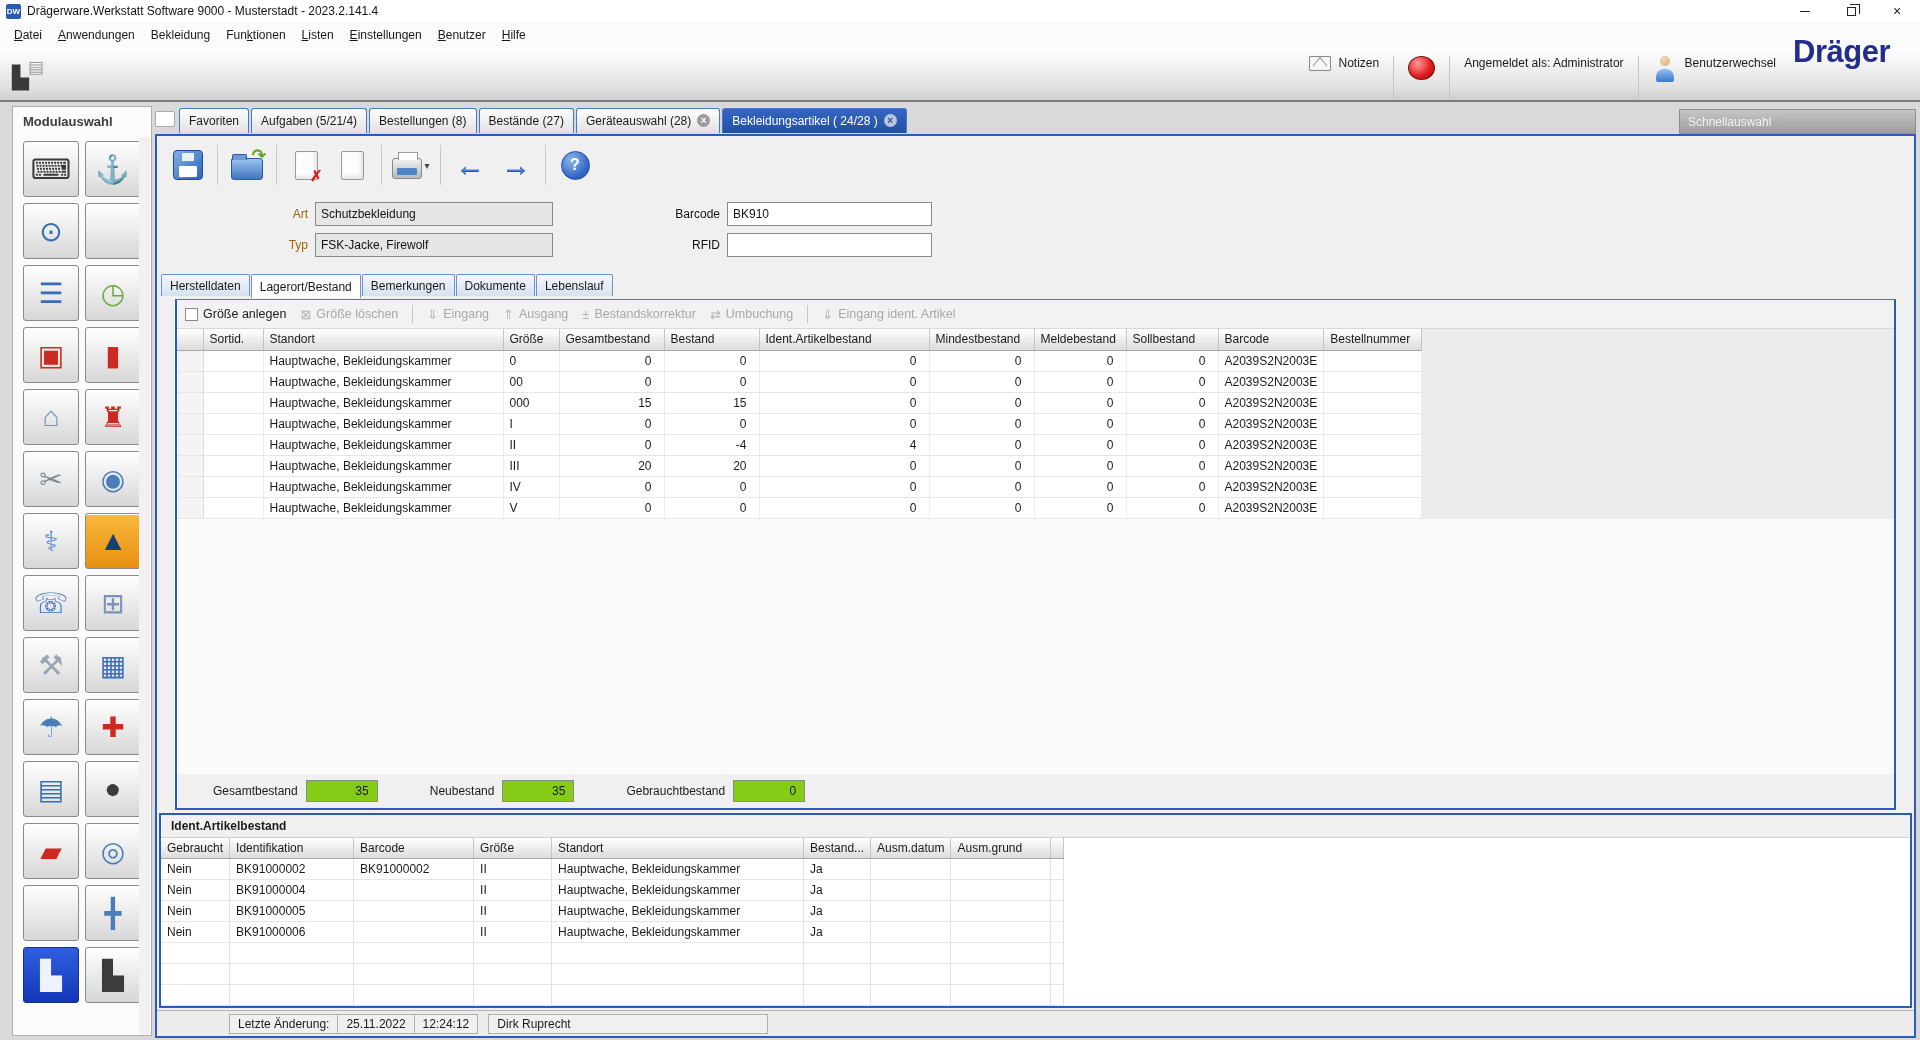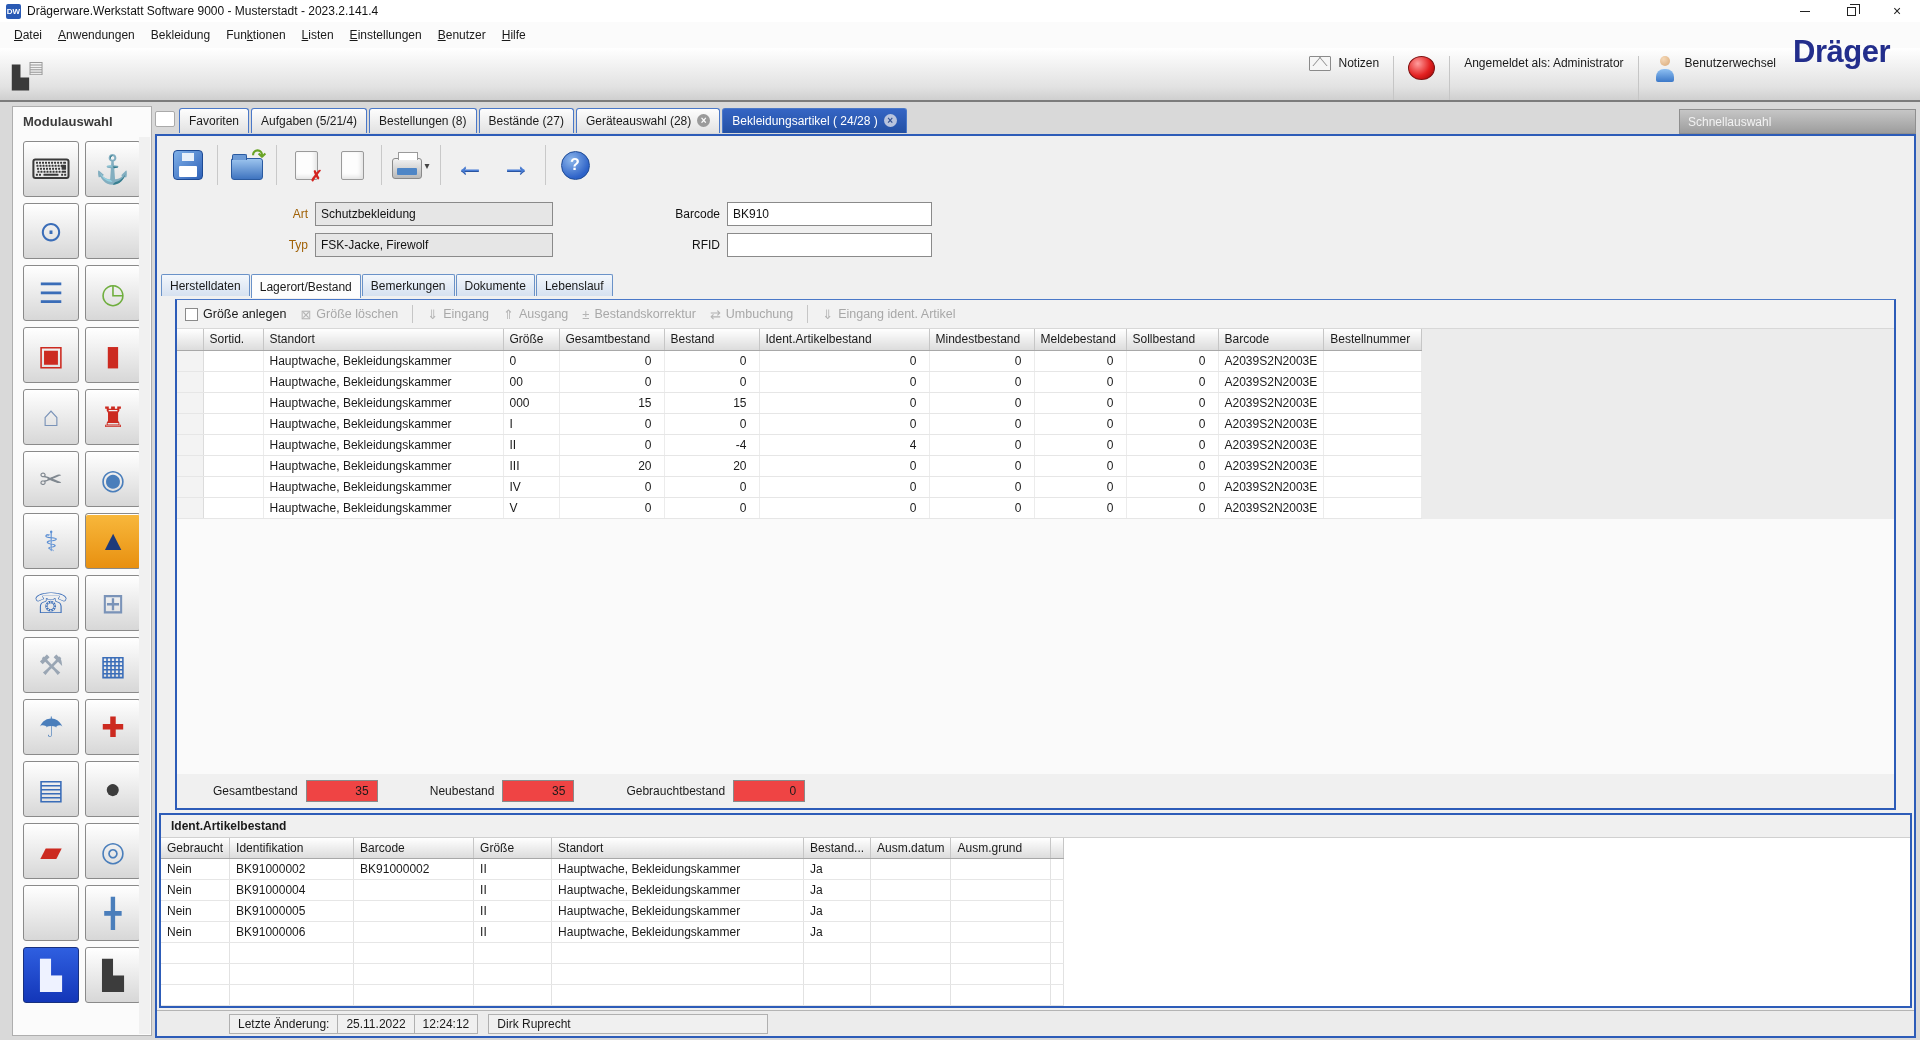--- a/index.html
+++ b/index.html
@@ -144,21 +144,21 @@
   td { border-right:1px solid #ececec; border-bottom:1px solid #e6e6e6; padding:2px 6px; height:21px;
     white-space:nowrap; overflow:hidden; }
   td.num { text-align:right; padding-right:12px; }
   td.col0 { background:#f3f3f3; border-right:1px solid #dcdcdc; }
   .tablewrap { flex:0 0 auto; background:#ececec; }
   .filler { flex:1 1 auto; background:#fafafa; }
 
   
   .totals { height:34px; display:flex; align-items:center; background:#f0f0f0; padding-left:36px; flex:0 0 auto; }
   .totals .tlabel { margin-right:8px; }
-  .totals .tbox { width:72px; height:22px; border:1px solid #8a8a8a; background:#ef4444; text-align:right;
+  .totals .tbox { width:72px; height:22px; border:1px solid #8a8a8a; background:#84cc16; text-align:right;
     padding:3px 8px 0 0; margin-right:52px; }
 
   
   .ident-panel { border:2px solid #2d5cb8; margin:3px 2px 0 2px; background:#fff; flex:0 0 auto; }
   .ident-title { background:#f0f0f0; font-weight:bold; font-size:12px; padding:4px 0 4px 10px; border-bottom:1px solid #d0d0d0; }
   .ident-panel td { border-right:1px solid #e2e2e2; }
 
   
   .statusbar { height:26px; margin-top:2px; background:#ececec; border-top:1px solid #b4b4b4; display:flex;
     align-items:center; flex:0 0 auto; padding-left:72px; }

